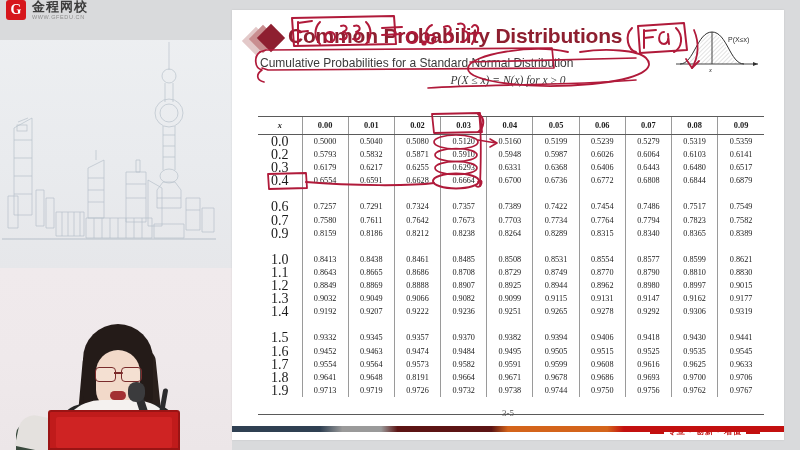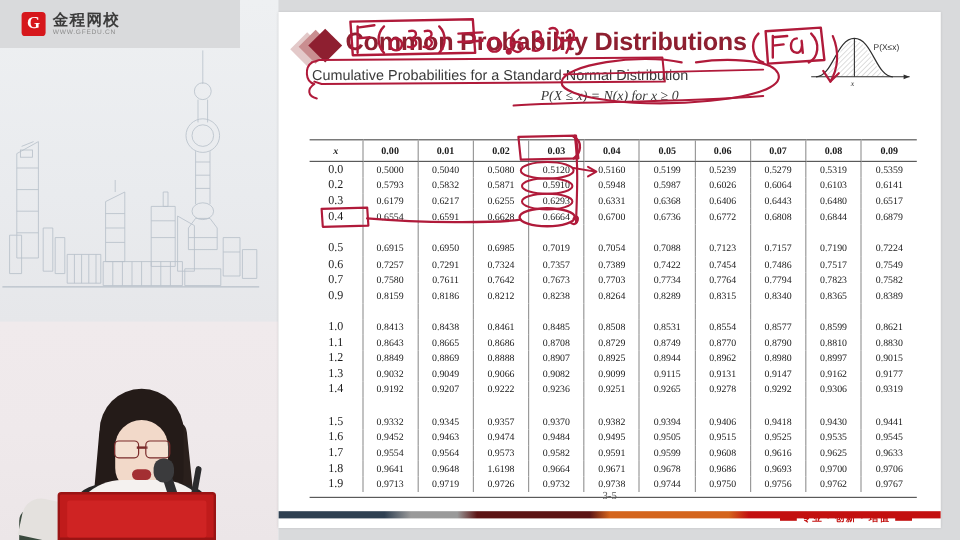--- a/index.html
+++ b/index.html
@@ -72,23 +72,23 @@
   .laptop {
     position:absolute; left:48px; bottom:0; width:128px; height:36px;
     background:#c01b1b; border:2px solid #9a1414; border-radius:3px 3px 0 0;
   }
   .laptop-inner { position:absolute; left:6px; top:5px; right:6px; bottom:0; background:#cf2323; border-radius:2px;}
   .arm-l { position:absolute; left:18px; bottom:0; width:38px; height:34px; background:#e4e1de; border-radius:16px 6px 0 0; transform:rotate(12deg);}
   .arm-dark { position:absolute; left:16px; bottom:0; width:22px; height:26px; background:#3a4a3e; border-radius:10px 4px 0 0;}
 
   
   #logo-bar {
-    position:absolute; left:0; top:0; width:200px; height:40px;
+    position:absolute; left:0; top:0; width:232px; height:40px;
     background:#d9dadc;
-    display:flex; align-items:center; padding-left:18px; box-sizing:border-box;
+    display:flex; align-items:flex-start; padding-left:6px; box-sizing:border-box;
   }
   .logo-mark {
     width:20px; height:20px; background:#d6171c; border-radius:3px;
     position:relative; margin-right:6px; flex:0 0 auto;
   }
   .logo-mark::after {
     content:"G"; position:absolute; left:0; right:0; top:50%;
     transform:translateY(-50%); color:#fff; font-size:14px;
     font-weight:bold; text-align:center; font-family:"Liberation Serif", serif;
   }
@@ -154,21 +154,21 @@
     font-size:8.4px;
     border-top:1.1px solid #5a5a5a;
     border-bottom:1.1px solid #5a5a5a;
     height:17px; line-height:17px;
   }
   #prob-table thead th:first-child { font-style:italic; }
   #prob-table col.c-x { width:44px; }
   #prob-table col.c-v { width:46.2px; }
   tr.spacer td { height:9px; border-left:1px solid #9a9a9a; }
   tr.spacer td:first-child { border-left:none; }
-  tbody tr td:first-child { font-size:10px; }
+  tbody tr td:first-child { font-size:14px; }
   .tbl-bottom-rule { position:absolute; left:26px; top:403.5px; width:506px; height:1.1px; background:#5a5a5a; }
 
   
   #ink { position:absolute; left:0; top:0; width:552px; height:430px; pointer-events:none; }
 
   
   .slide-no {
     position:absolute; left:0; right:0; bottom:22px;
     text-align:center; font-size:9px; color:#555;
     font-family:"Liberation Serif", serif;
@@ -416,33 +416,20 @@
             <td></td>
             <td></td>
             <td></td>
             <td></td>
             <td></td>
             <td></td>
             <td></td>
             <td></td>
           </tr>
           <tr>
-            <td>0.5</td>
-            <td>0.6915</td>
-            <td>0.6950</td>
-            <td>0.6985</td>
-            <td>0.7019</td>
-            <td>0.7054</td>
-            <td>0.7088</td>
-            <td>0.7123</td>
-            <td>0.7157</td>
-            <td>0.7190</td>
-            <td>0.7224</td>
-          </tr>
-          <tr>
             <td>0.6</td>
             <td>0.7257</td>
             <td>0.7291</td>
             <td>0.7324</td>
             <td>0.7357</td>
             <td>0.7389</td>
             <td>0.7422</td>
             <td>0.7454</td>
             <td>0.7486</td>
             <td>0.7517</td>
@@ -601,21 +588,21 @@
             <td>0.9599</td>
             <td>0.9608</td>
             <td>0.9616</td>
             <td>0.9625</td>
             <td>0.9633</td>
           </tr>
           <tr>
             <td>1.8</td>
             <td>0.9641</td>
             <td>0.9648</td>
-            <td>1.6198</td>
+            <td>0.8191</td>
             <td>0.9664</td>
             <td>0.9671</td>
             <td>0.9678</td>
             <td>0.9686</td>
             <td>0.9693</td>
             <td>0.9700</td>
             <td>0.9706</td>
           </tr>
           <tr>
             <td>1.9</td>

